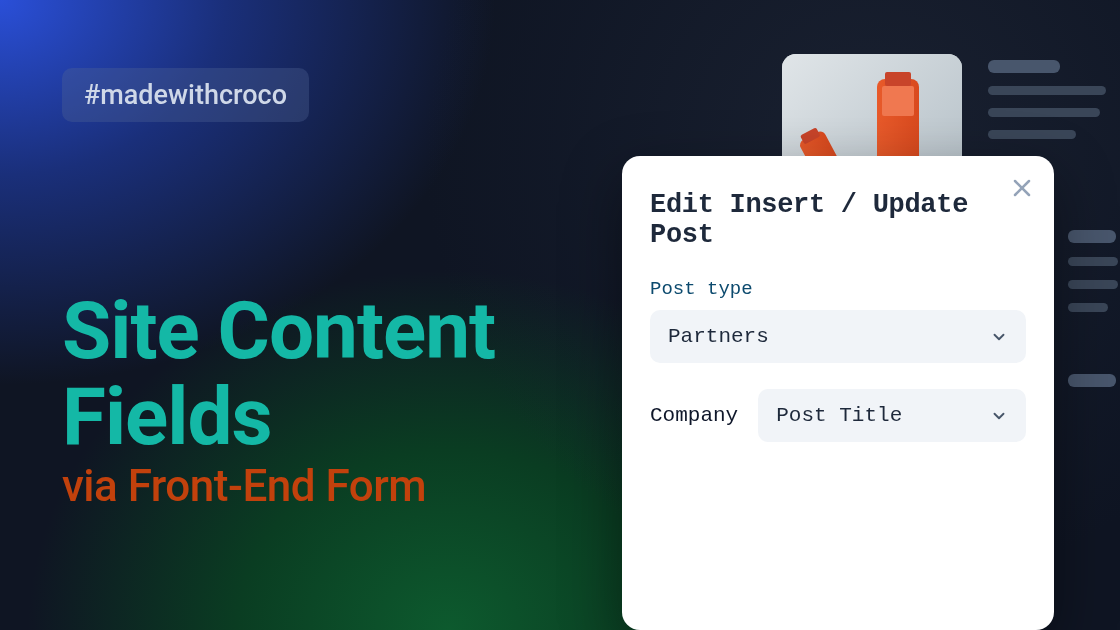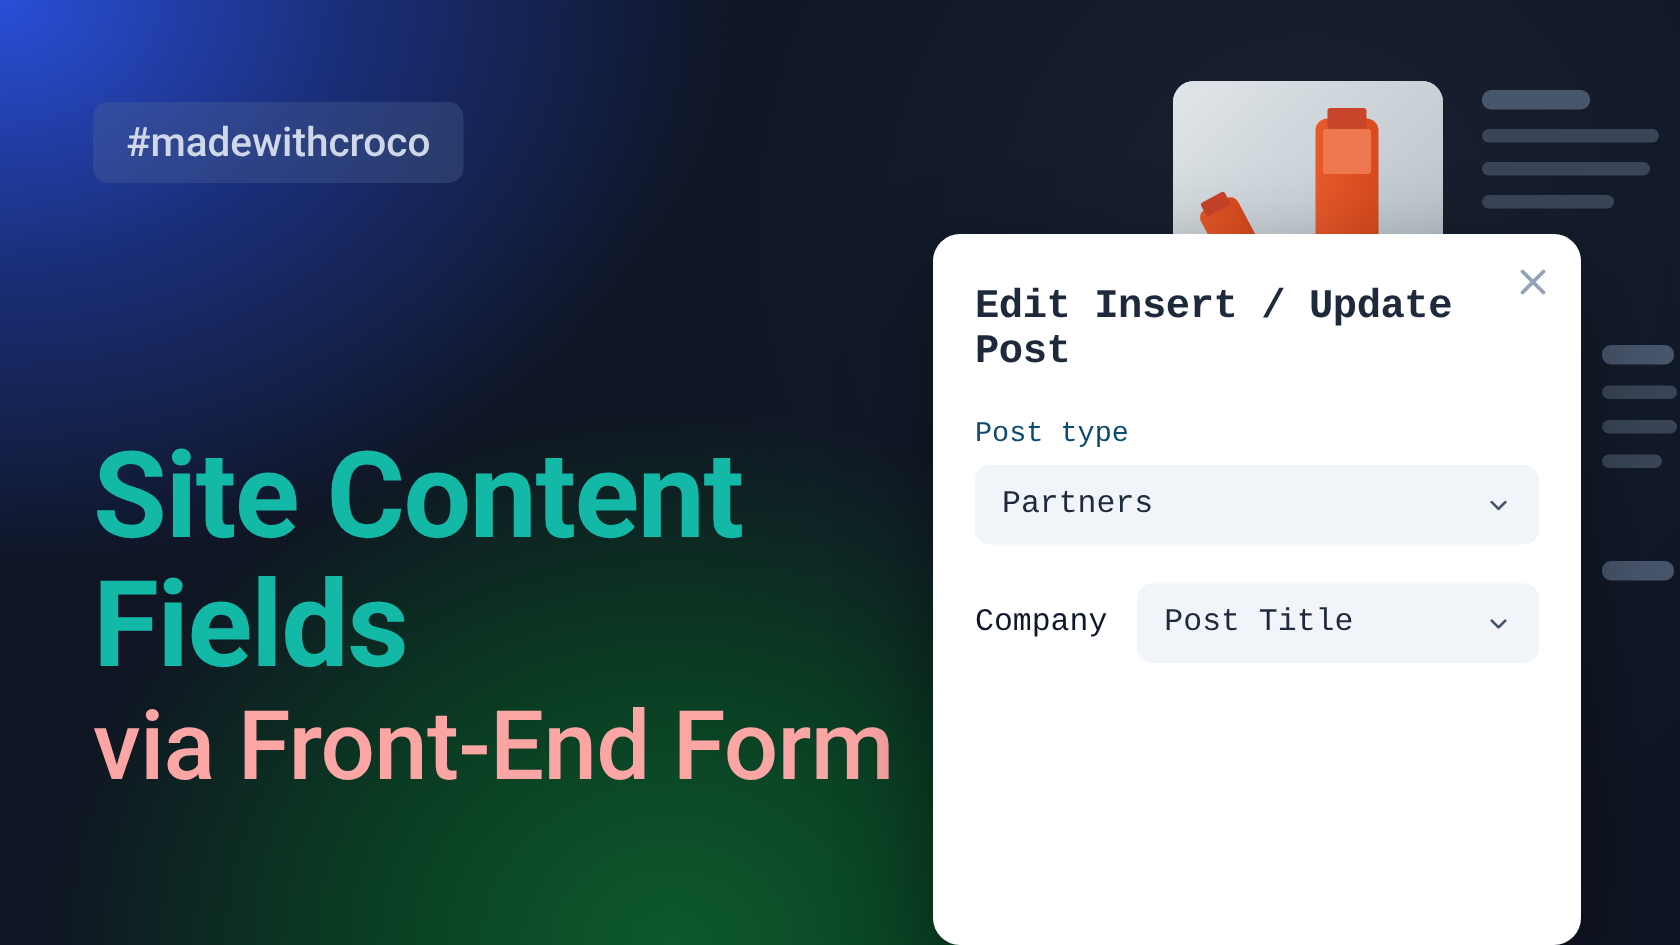--- a/index.html
+++ b/index.html
@@ -46,22 +46,22 @@
       font-size: 80px;
       font-weight: 700;
       line-height: 1.08;
       letter-spacing: -1px;
       margin-top: 20px;
     }
     .subline {
       position: absolute;
       top: 460px;
       left: 62px;
-      color: #fca5a5;
-      font-size: 64px;
+      color: #c2410c;
+      font-size: 44px;
       font-weight: 500;
       letter-spacing: -0.5px;
     }
     .product-card {
       position: absolute;
       top: 54px;
       left: 782px;
       width: 180px;
       height: 180px;
       border-radius: 14px;

